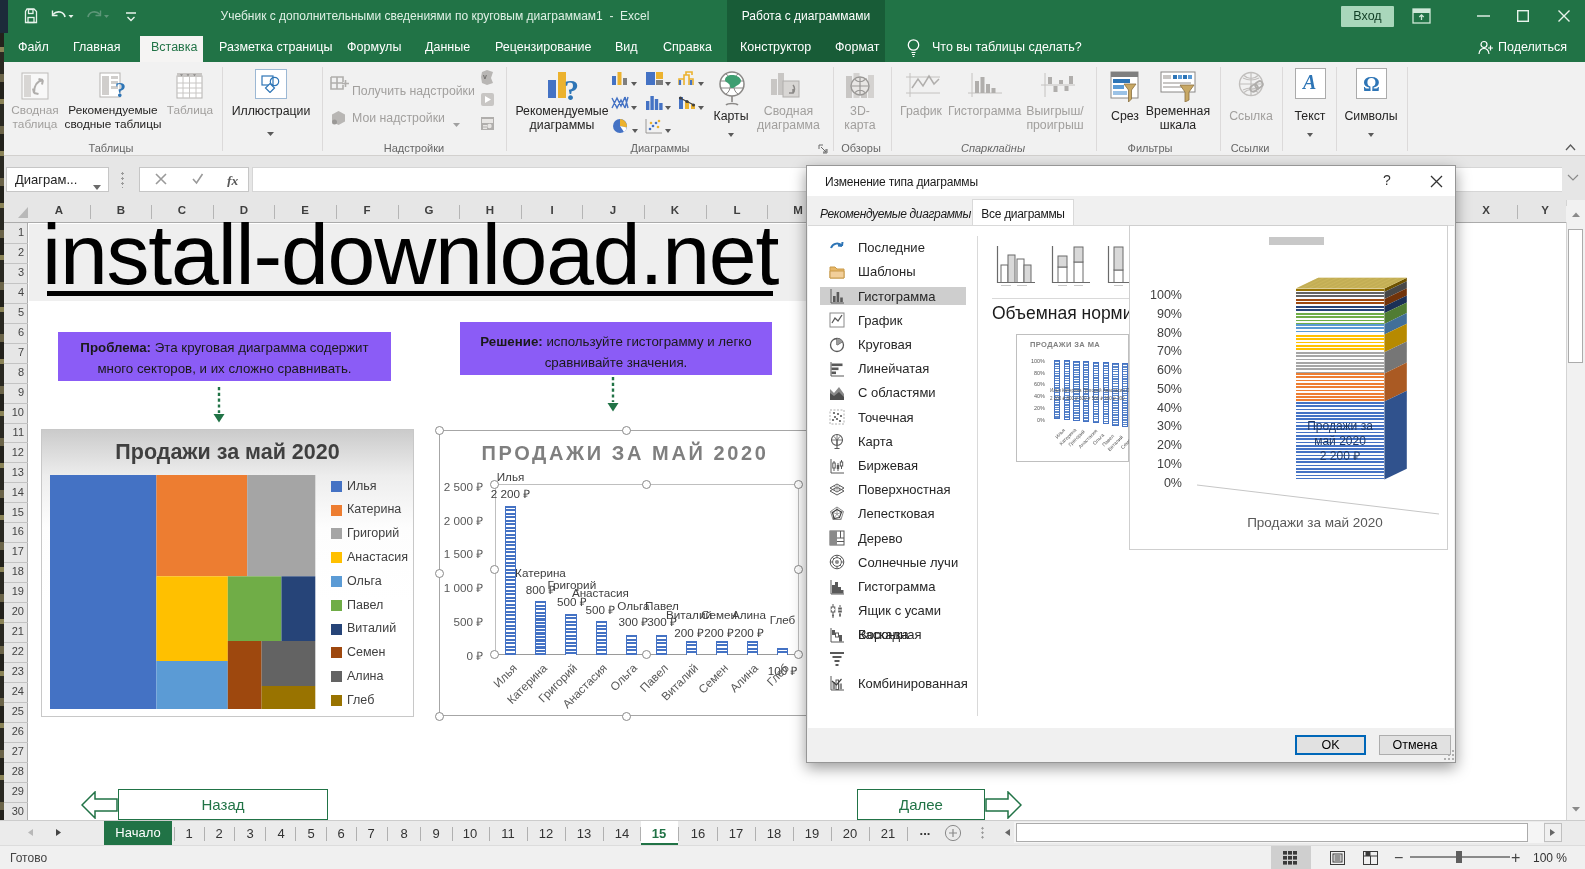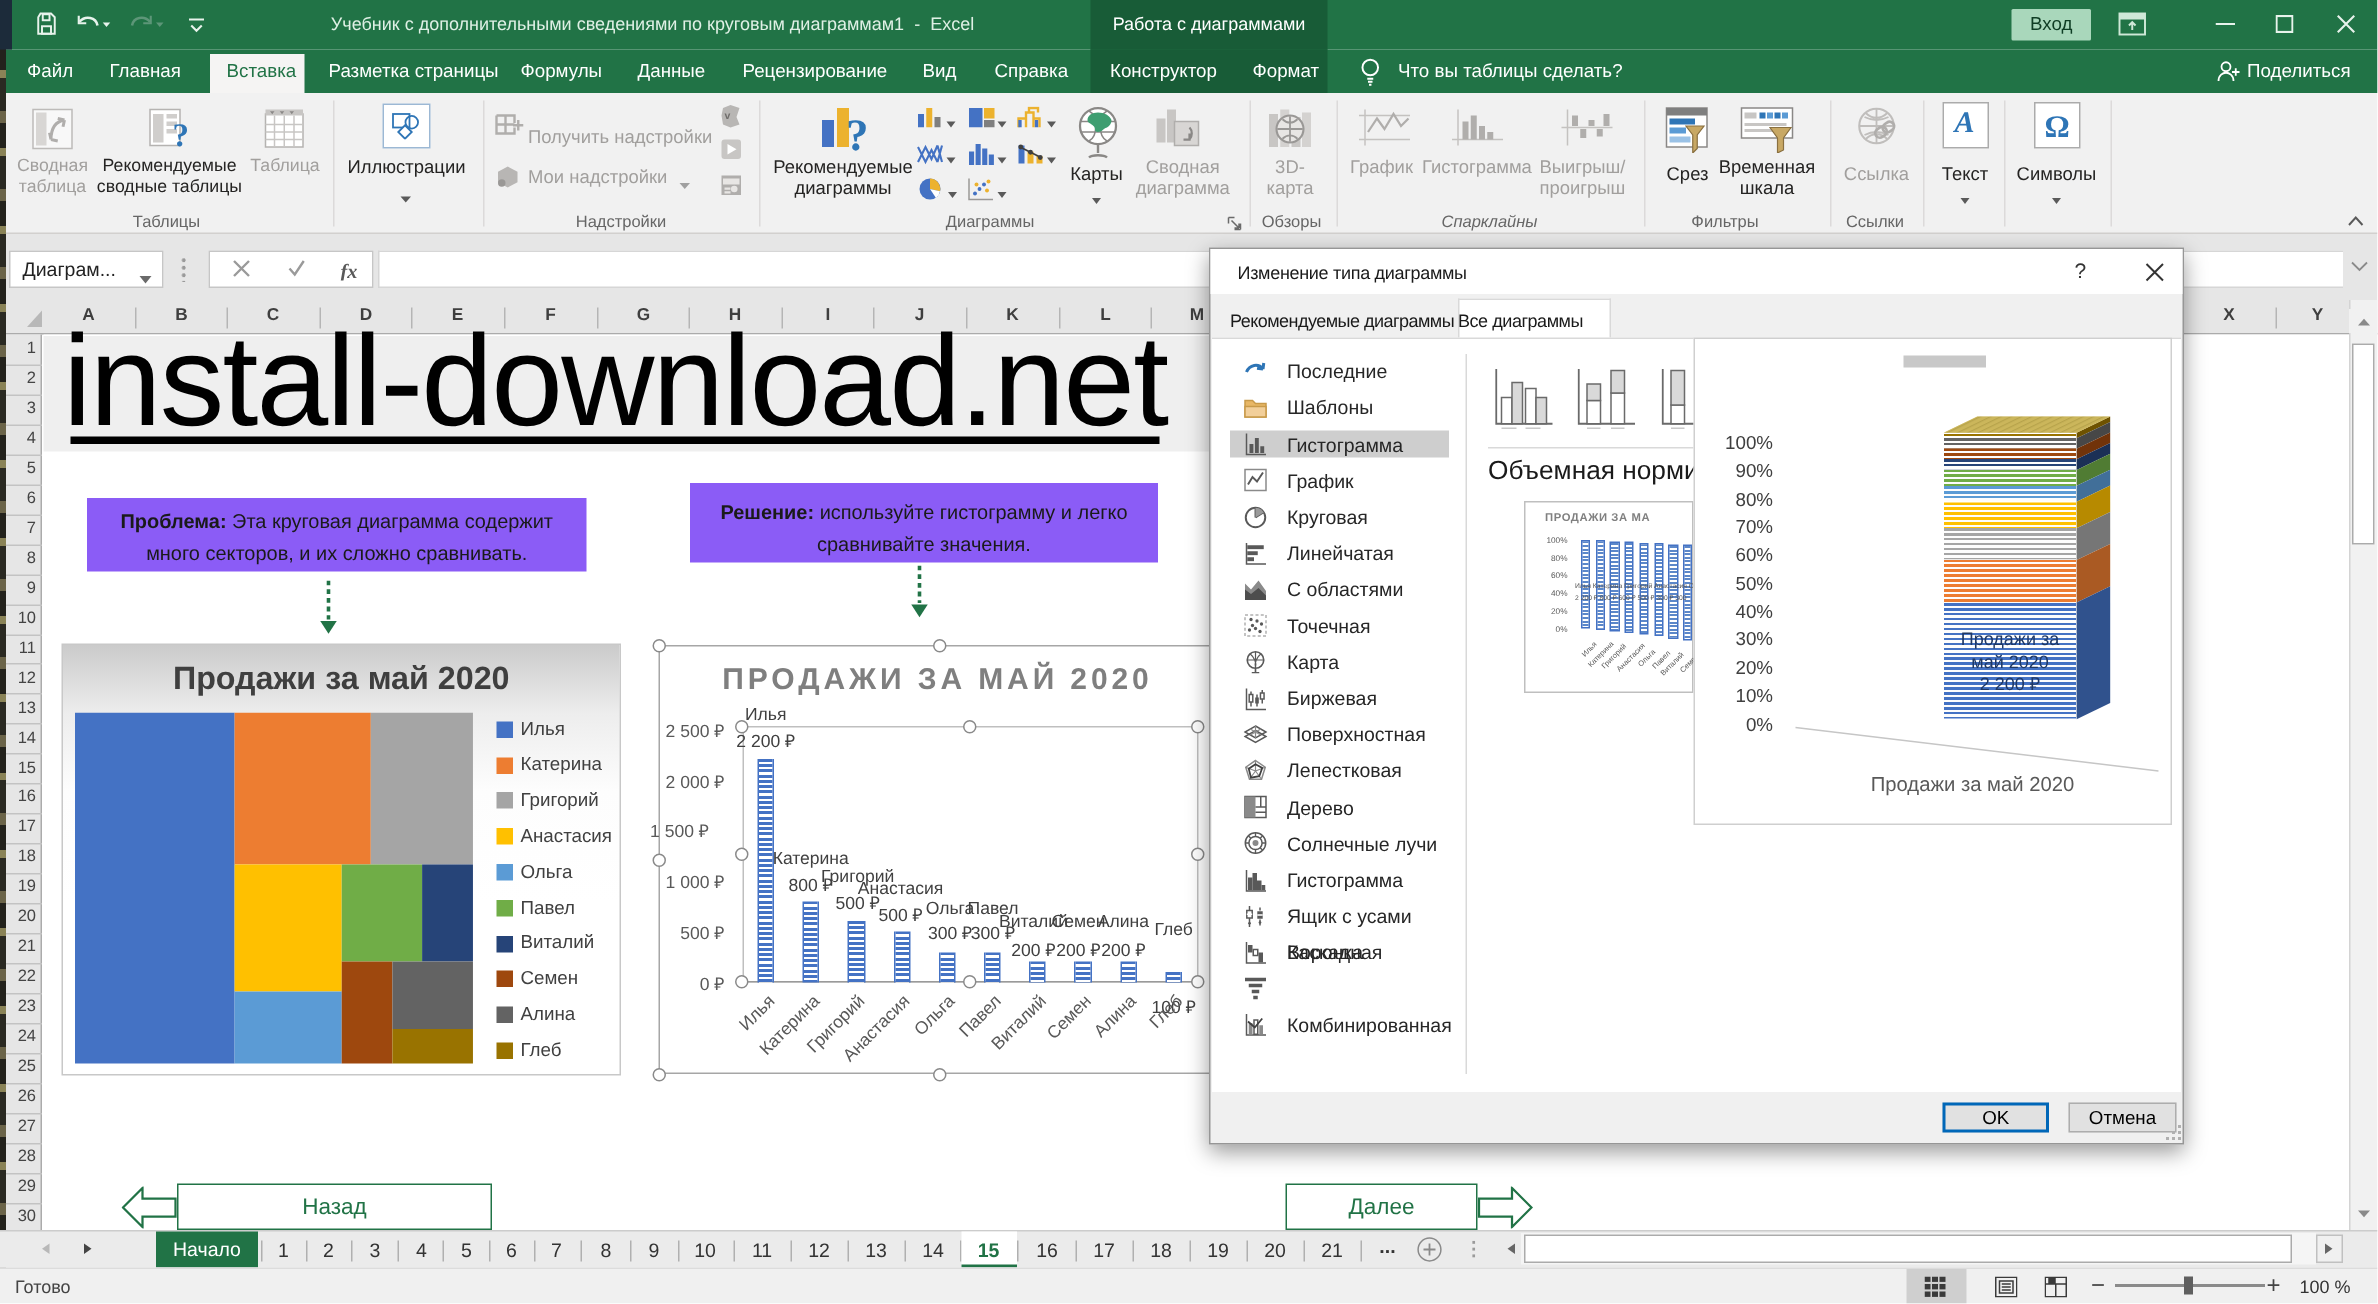--- a/index.html
+++ b/index.html
@@ -537,21 +537,21 @@
 <div class="abs" style="left:347px;top:645.2px;font-size:12.5px;color:#404040;">Семен</div>
 <div class="abs" style="left:331px;top:671.1px;width:11px;height:11px;background:#636363;"></div>
 <div class="abs" style="left:347px;top:669.0px;font-size:12.5px;color:#404040;">Алина</div>
 <div class="abs" style="left:331px;top:694.9px;width:11px;height:11px;background:#997300;"></div>
 <div class="abs" style="left:347px;top:692.8px;font-size:12.5px;color:#404040;">Глеб</div>
 
 <div class="abs" id="barchart"></div>
 <div class="abs" style="left:440px;top:442px;width:370px;text-align:center;font-size:20px;font-weight:bold;color:#7f7f7f;letter-spacing:2.6px;">ПРОДАЖИ ЗА МАЙ 2020</div>
 <div class="abs" style="left:423px;top:477.6px;width:60px;text-align:right;font-size:11.7px;color:#595959;">2 500 ₽</div>
 <div class="abs" style="left:423px;top:511.5px;width:60px;text-align:right;font-size:11.7px;color:#595959;">2 000 ₽</div>
-<div class="abs" style="left:423px;top:545.4px;width:60px;text-align:center;font-size:11.7px;color:#595959;">1 500 ₽</div>
+<div class="abs" style="left:423px;top:545.4px;width:60px;text-align:right;font-size:11.7px;color:#595959;">1 500 ₽</div>
 <div class="abs" style="left:423px;top:579.3px;width:60px;text-align:right;font-size:11.7px;color:#595959;">1 000 ₽</div>
 <div class="abs" style="left:423px;top:613.2px;width:60px;text-align:right;font-size:11.7px;color:#595959;">500 ₽</div>
 <div class="abs" style="left:423px;top:647.1px;width:60px;text-align:right;font-size:11.7px;color:#595959;">0 ₽</div>
 <div class="abs" style="left:494.5px;top:484px;width:304px;height:171px;border:1px solid #bfbfbf;"></div>
 <div class="abs" style="left:494.5px;top:654.2px;width:304px;height:1px;background:#9a9a9a;"></div>
 <div class="abs" style="left:504.8px;top:505.6px;width:11.4px;height:149.2px;background:repeating-linear-gradient(180deg,#4472c4 0 2px,#ffffff 2px 3.5px);border-left:1px solid #4472c4;border-right:1px solid #4472c4;"></div>
 <div class="abs" style="left:535.0px;top:600.6px;width:11.4px;height:54.2px;background:repeating-linear-gradient(180deg,#4472c4 0 2px,#ffffff 2px 3.5px);border-left:1px solid #4472c4;border-right:1px solid #4472c4;"></div>
 <div class="abs" style="left:565.2px;top:614.1px;width:11.4px;height:40.7px;background:repeating-linear-gradient(180deg,#4472c4 0 2px,#ffffff 2px 3.5px);border-left:1px solid #4472c4;border-right:1px solid #4472c4;"></div>
 <div class="abs" style="left:595.5px;top:620.9px;width:11.4px;height:33.9px;background:repeating-linear-gradient(180deg,#4472c4 0 2px,#ffffff 2px 3.5px);border-left:1px solid #4472c4;border-right:1px solid #4472c4;"></div>
 <div class="abs" style="left:625.7px;top:634.5px;width:11.4px;height:20.3px;background:repeating-linear-gradient(180deg,#4472c4 0 2px,#ffffff 2px 3.5px);border-left:1px solid #4472c4;border-right:1px solid #4472c4;"></div>
@@ -720,23 +720,23 @@
 <svg class="abs" style="left:1571px;top:806px" width="10" height="7">
     <path d="M1 1 L5 5.5 L9 1 Z" fill="#8a8a8a"></path>
   </svg>
 <div class="abs" id="dialog"></div>
 <div class="abs" style="left:807px;top:166px;width:648px;height:30px;background:#fff;"></div>
 <div class="abs" style="left:825px;top:175px;font-size:12px;letter-spacing:-0.2px;color:#1a1a1a;">Изменение типа диаграммы</div>
 <div class="abs" style="left:1383px;top:172px;font-size:14px;color:#333;">?</div>
 <svg class="abs" style="left:1430px;top:175px" width="13" height="13">
     <path d="M1 1 L12 12 M12 1 L1 12" stroke="#333" stroke-width="1.3"></path>
   </svg>
-<div class="abs" style="left:820px;top:207px;font-size:12px;letter-spacing:-0.35px;color:#1a1a1a;">Рекомендуемые диаграммы</div>
+<div class="abs" style="left:820px;top:207px;font-size:12px;letter-spacing:-0.35px;color:#1a1a1a;font-style:italic;">Рекомендуемые диаграммы</div>
 <div class="abs" style="left:972px;top:199px;width:102px;height:27px;background:#fff;border:1px solid #d9d9d9;border-bottom:none;"></div>
-<div class="abs" style="left:972px;top:207px;width:102px;text-align:left;font-size:12px;letter-spacing:-0.3px;color:#1a1a1a;">Все диаграммы</div>
+<div class="abs" style="left:972px;top:207px;width:102px;text-align:center;font-size:12px;letter-spacing:-0.3px;color:#1a1a1a;">Все диаграммы</div>
 <div class="abs" style="left:808px;top:225px;width:646px;height:503px;background:#fff;border-top:1px solid #d9d9d9;"></div>
 <div class="abs" style="left:977px;top:236px;width:1px;height:480px;background:#d9d9d9;"></div>
 <div class="abs" style="left:820px;top:287px;width:146px;height:18px;background:#cecece;"></div>
 <svg class="abs" style="left:829px;top:239.7px" width="16" height="16" viewBox="0 0 16 16">
     <path d="M2 8 C4 3 10 2 13 6 M13 6 l-4 -0.5 M13 6 l0.5 -4" stroke="#2e75b6" stroke-width="2" fill="none"></path>
   </svg>
 <div class="abs" style="left:858px;top:240.2px;font-size:13px;color:#262626;">Последние</div>
 <svg class="abs" style="left:829px;top:263.9px" width="16" height="16" viewBox="0 0 16 16">
     <path d="M1 3 h5 l2 2 h7 v9 H1 Z" fill="#e8b766" stroke="#c89a4a"></path>
     <path d="M1 7 h14 v7 H1 Z" fill="#f2cf9a" stroke="#c89a4a"></path>

